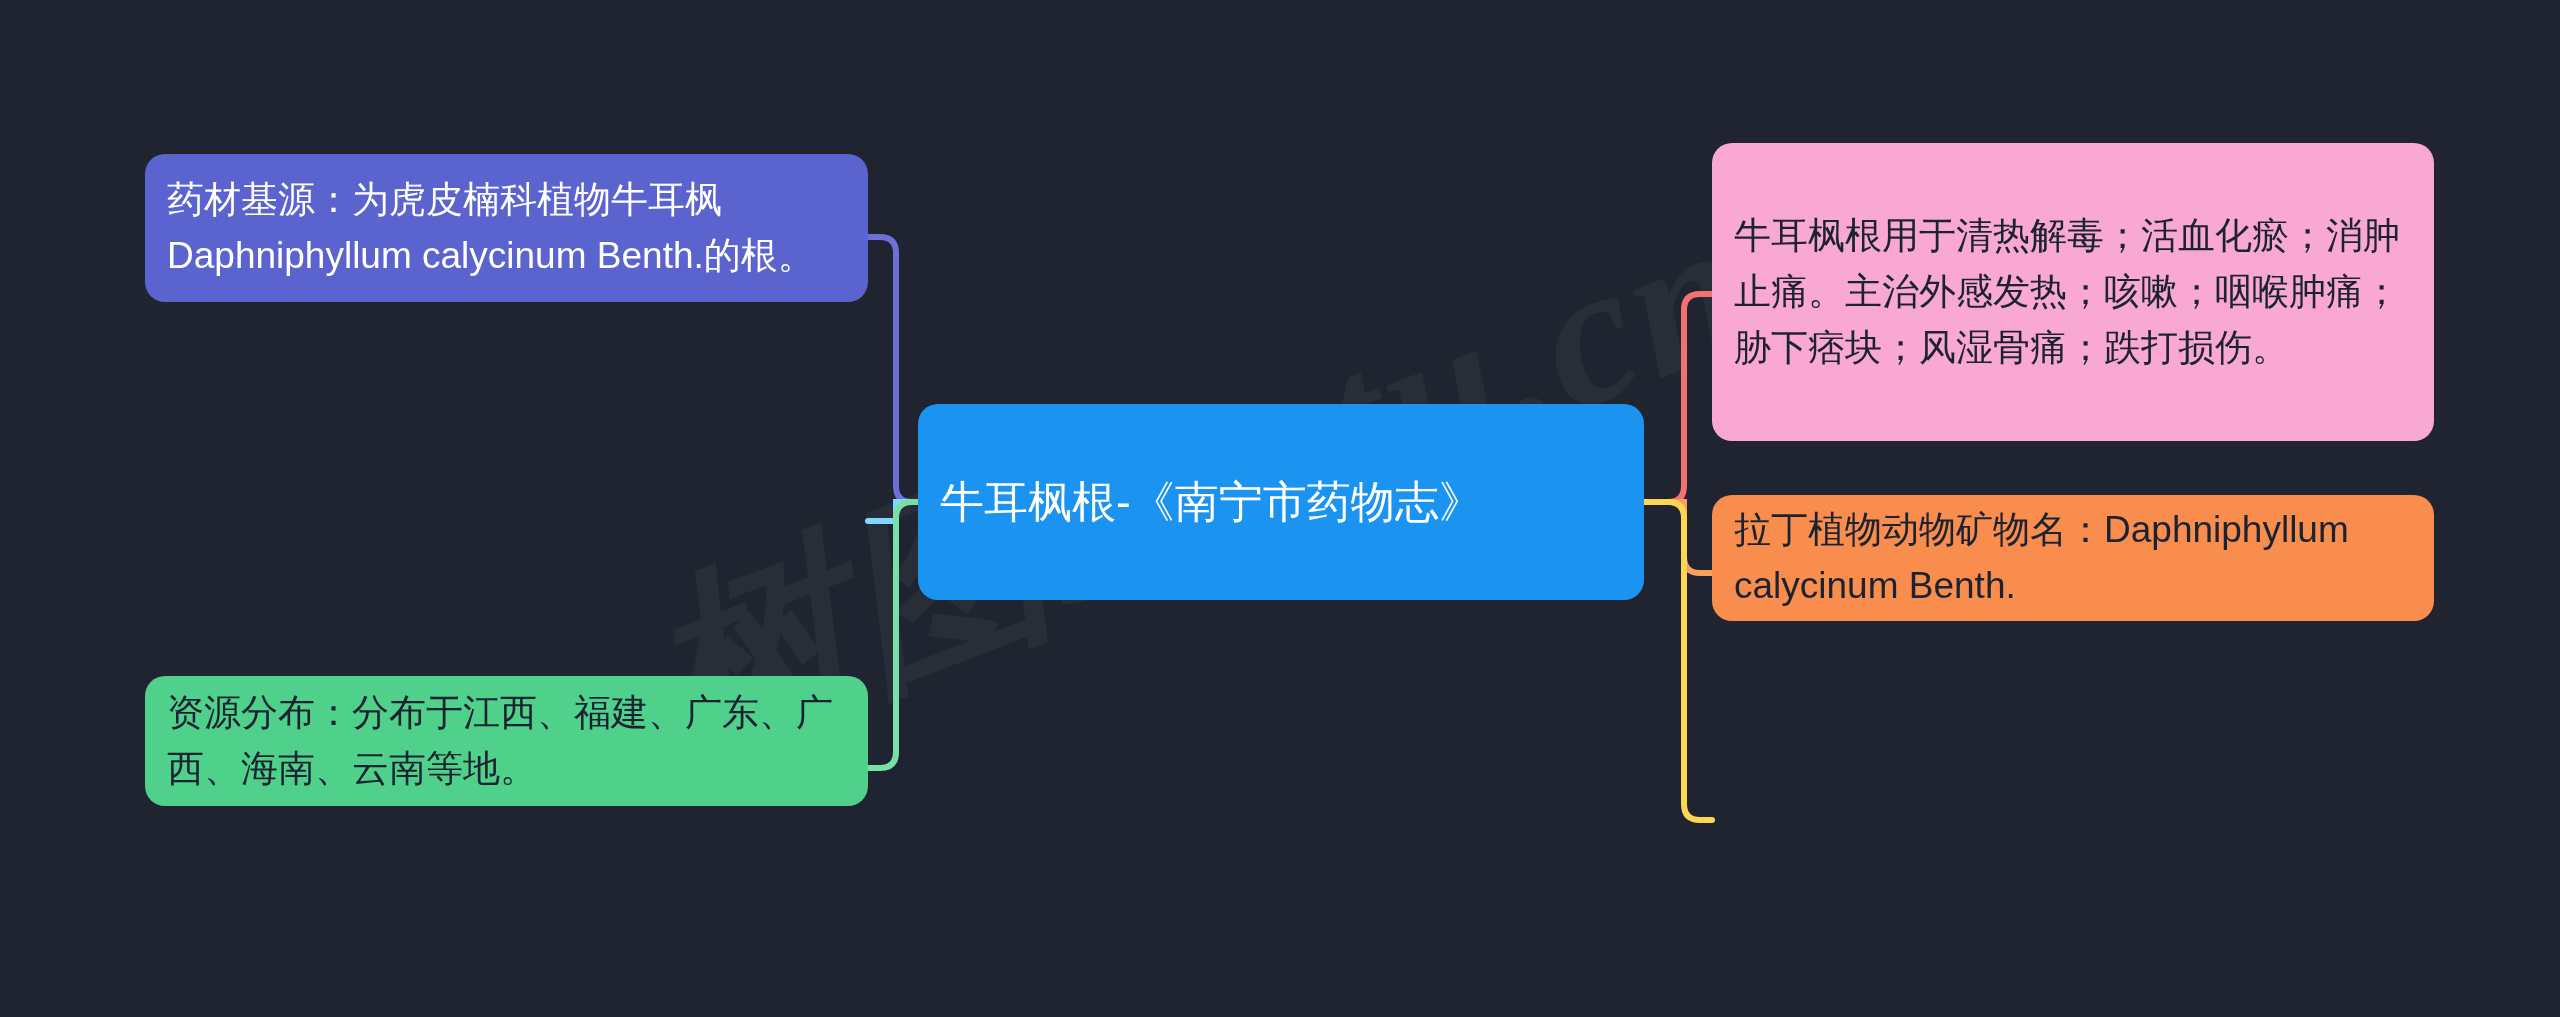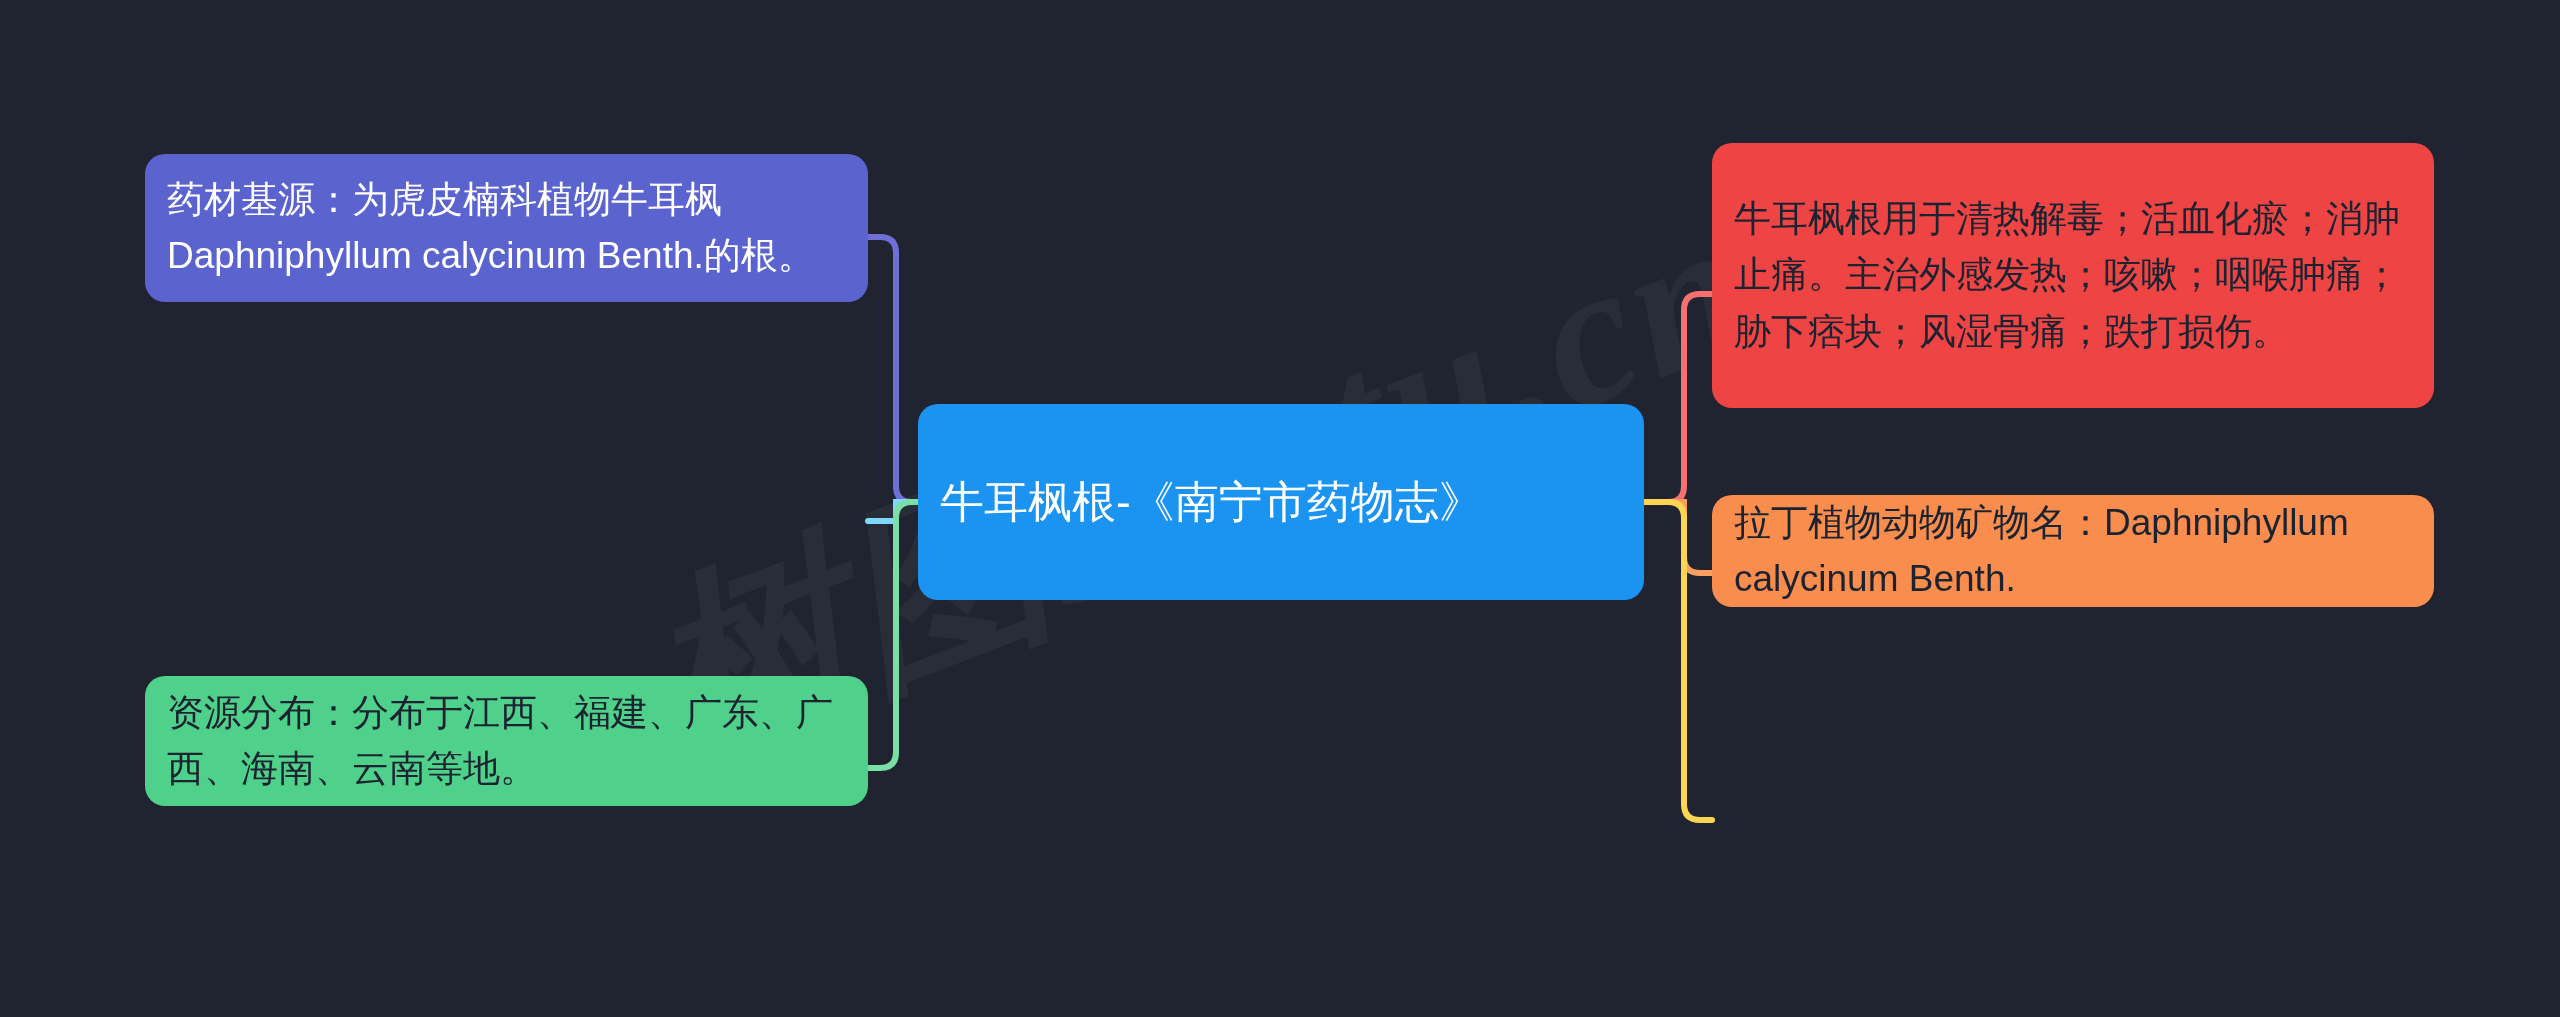--- a/index.html
+++ b/index.html
@@ -89,28 +89,28 @@
     left: 918px; top: 404px; width: 726px; height: 196px;
     background: #1b93f0;
     color: #ffffff;
     font-size: 44px;
     justify-content: center;
     text-align: left;
   }
 
   
   #node-indications {
-    left: 1712px; top: 143px; width: 722px; height: 265px;
-    background: #ef4444;
+    left: 1712px; top: 143px; width: 722px; height: 298px;
+    background: #f9a8d4;
     color: #1c2330;
     font-size: 37px;
     font-family: Liberation Serif, serif;
   }
   #node-latin {
-    left: 1712px; top: 495px; width: 722px; height: 112px;
+    left: 1712px; top: 495px; width: 722px; height: 126px;
     background: #f98d4e;
     color: #1c2330;
     font-size: 37px;
   }
   #node-habitat {
     left: 1712px; top: 727px; width: 722px; height: 155px;
     background: #fcd653;
     color: #1c2330;
     font-size: 37px;
   }

